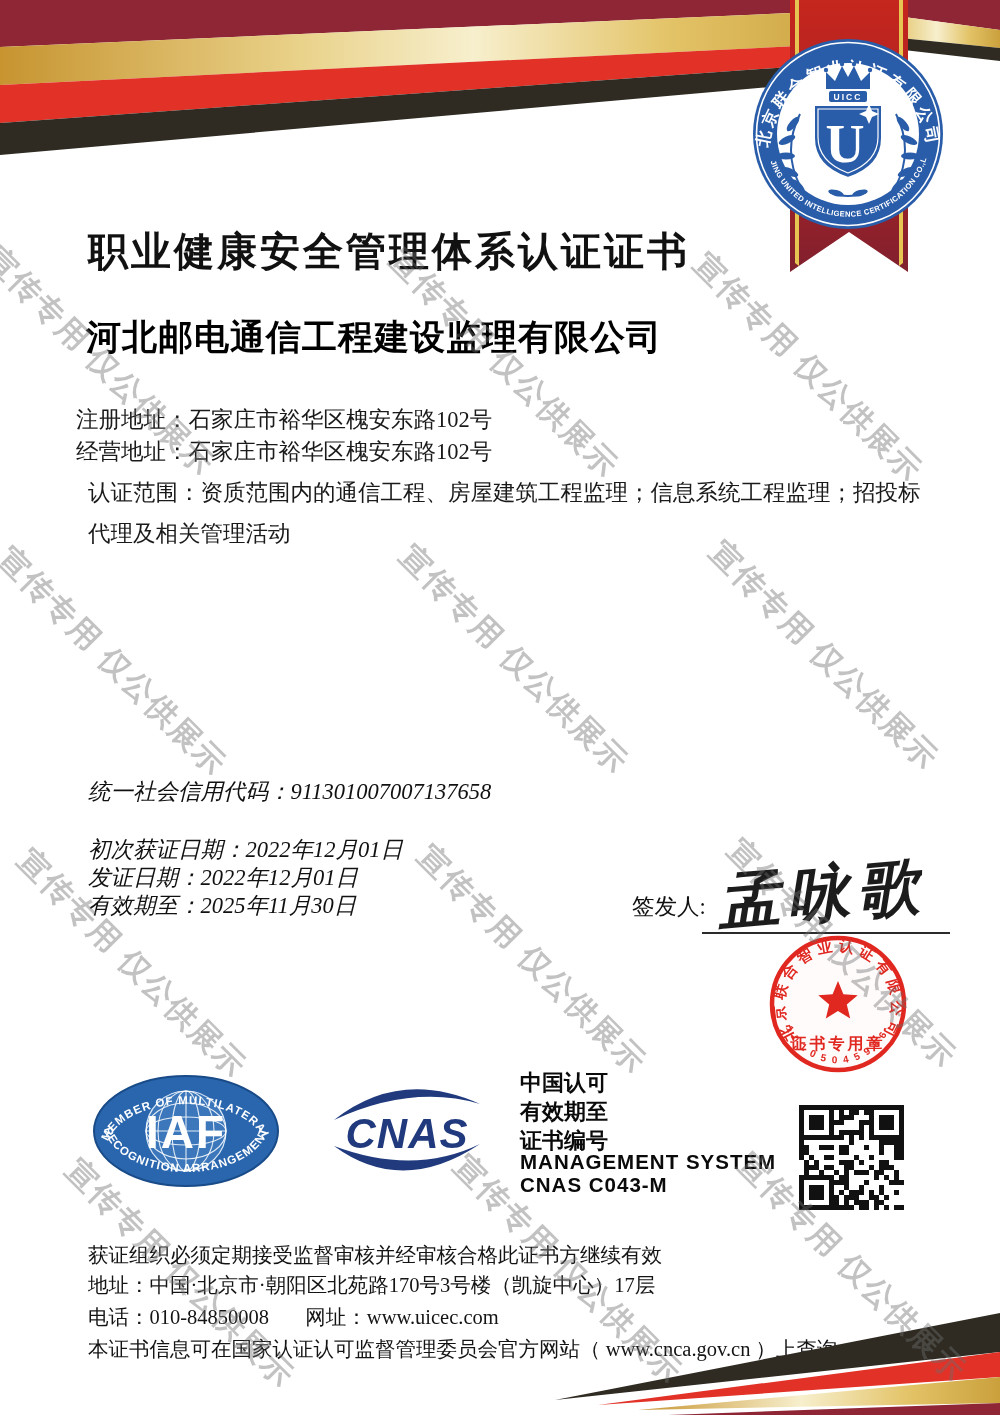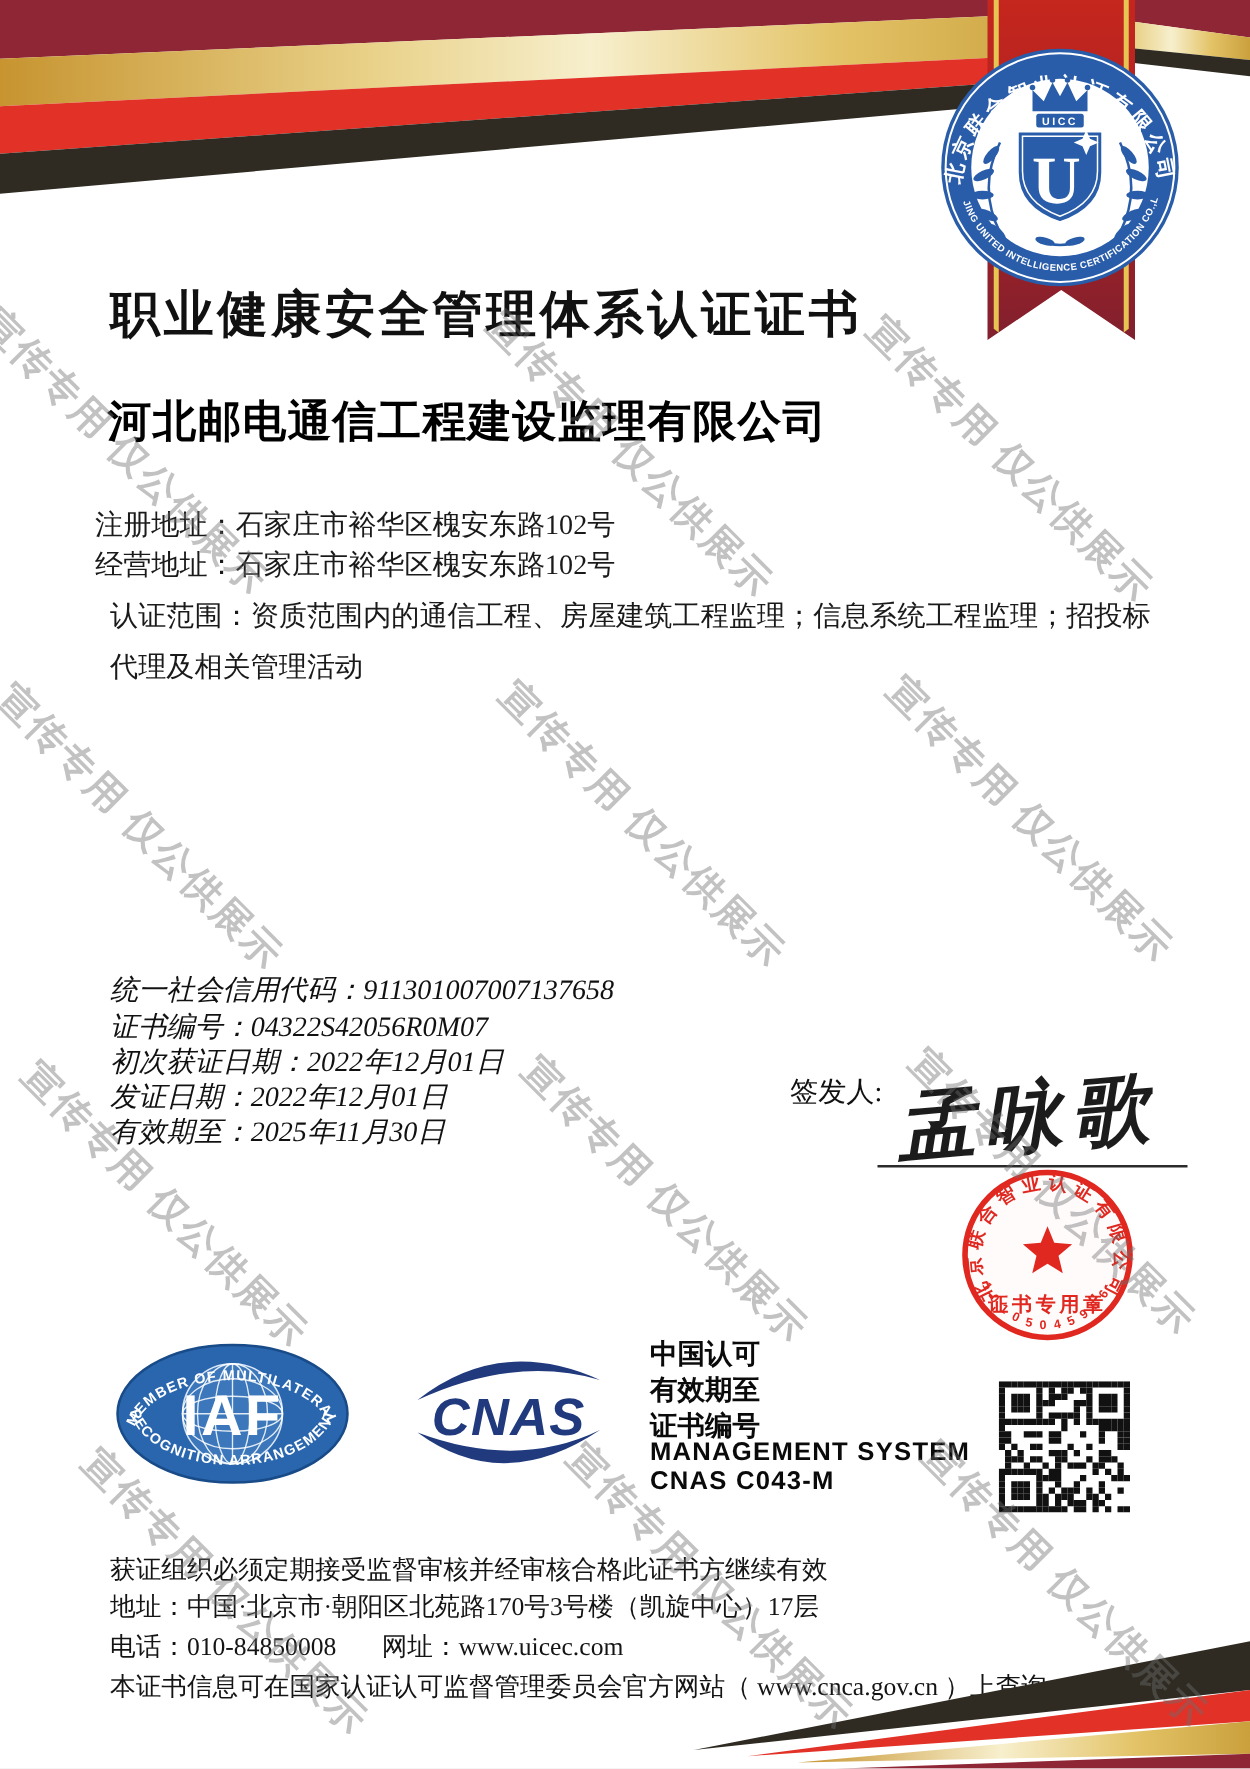--- a/index.html
+++ b/index.html
@@ -5,21 +5,21 @@
   html,body{margin:0;padding:0;background:#e8e8e8;}
   .page{position:relative;width:1000px;height:1415px;background:#fff;overflow:hidden;
         font-family:"Liberation Serif","DejaVu Serif",serif;}
   .abs{position:absolute;}
   .title{left:88px;top:224px;font-size:40px;font-weight:700;letter-spacing:3px;color:#111;}
   .company{left:86px;top:314px;font-size:35px;font-weight:700;letter-spacing:1px;color:#000;}
   .standard{left:86px;top:360px;font-size:27px;font-weight:700;color:#000;}
   .fieldline{left:76px;font-size:22.5px;color:#1a1a1a;}
   .scope{left:88px;top:472px;width:845px;font-size:22.5px;line-height:41px;color:#1a1a1a;}
   .detline{left:88px;font-size:22.5px;color:#111;font-style:italic;}
-  .signer{left:632px;top:858px;font-size:22.5px;color:#111;}
+  .signer{left:632px;top:891px;font-size:22.5px;color:#111;}
   .accr-cn{left:520px;font-size:22px;font-weight:700;color:#0a0a0a;
            font-family:"Liberation Sans","DejaVu Sans",sans-serif;}
   .accr-en{left:520px;font-size:20.5px;font-weight:700;color:#0a0a0a;letter-spacing:1px;
            font-family:"Liberation Sans","DejaVu Sans",sans-serif;}
   .foot{left:88px;font-size:20.5px;color:#141414;}
   .wm{position:absolute;transform:rotate(45deg);transform-origin:0 0;white-space:nowrap;
       font-size:31px;font-weight:700;letter-spacing:2px;color:rgba(110,110,110,.42);
       z-index:40;pointer-events:none;font-family:"Liberation Sans","DejaVu Sans",sans-serif;}
   svg text{font-family:"Liberation Sans","DejaVu Sans",sans-serif;}
   .serifT{font-family:"Liberation Serif","DejaVu Serif",serif;}
@@ -114,23 +114,20 @@
   </div>
   <div class="abs fieldline" style="top:436px">
     <span>经营地址：</span><span>石家庄市裕华区槐安东路102号</span>
   </div>
   <div class="abs scope">
     <span>认证范围：</span><span>资质范围内的通信工程、房屋建筑工程监理；信息系统工程监理；招投标代理及相关管理活动</span>
   </div>
 
   <div class="abs detline" style="top:776px">
     <span>统一社会信用代码：</span><span>911301007007137658</span>
-  </div>
-  <div class="abs detline" style="top:806px">
-    <span>证书编号：</span><span>04322S42056R0M07</span>
   </div>
   <div class="abs detline" style="top:834px">
     <span>初次获证日期：</span><span>2022年12月01日</span>
   </div>
   <div class="abs detline" style="top:862px">
     <span>发证日期：</span><span>2022年12月01日</span>
   </div>
   <div class="abs detline" style="top:890px">
     <span>有效期至：</span><span>2025年11月30日</span>
   </div>

